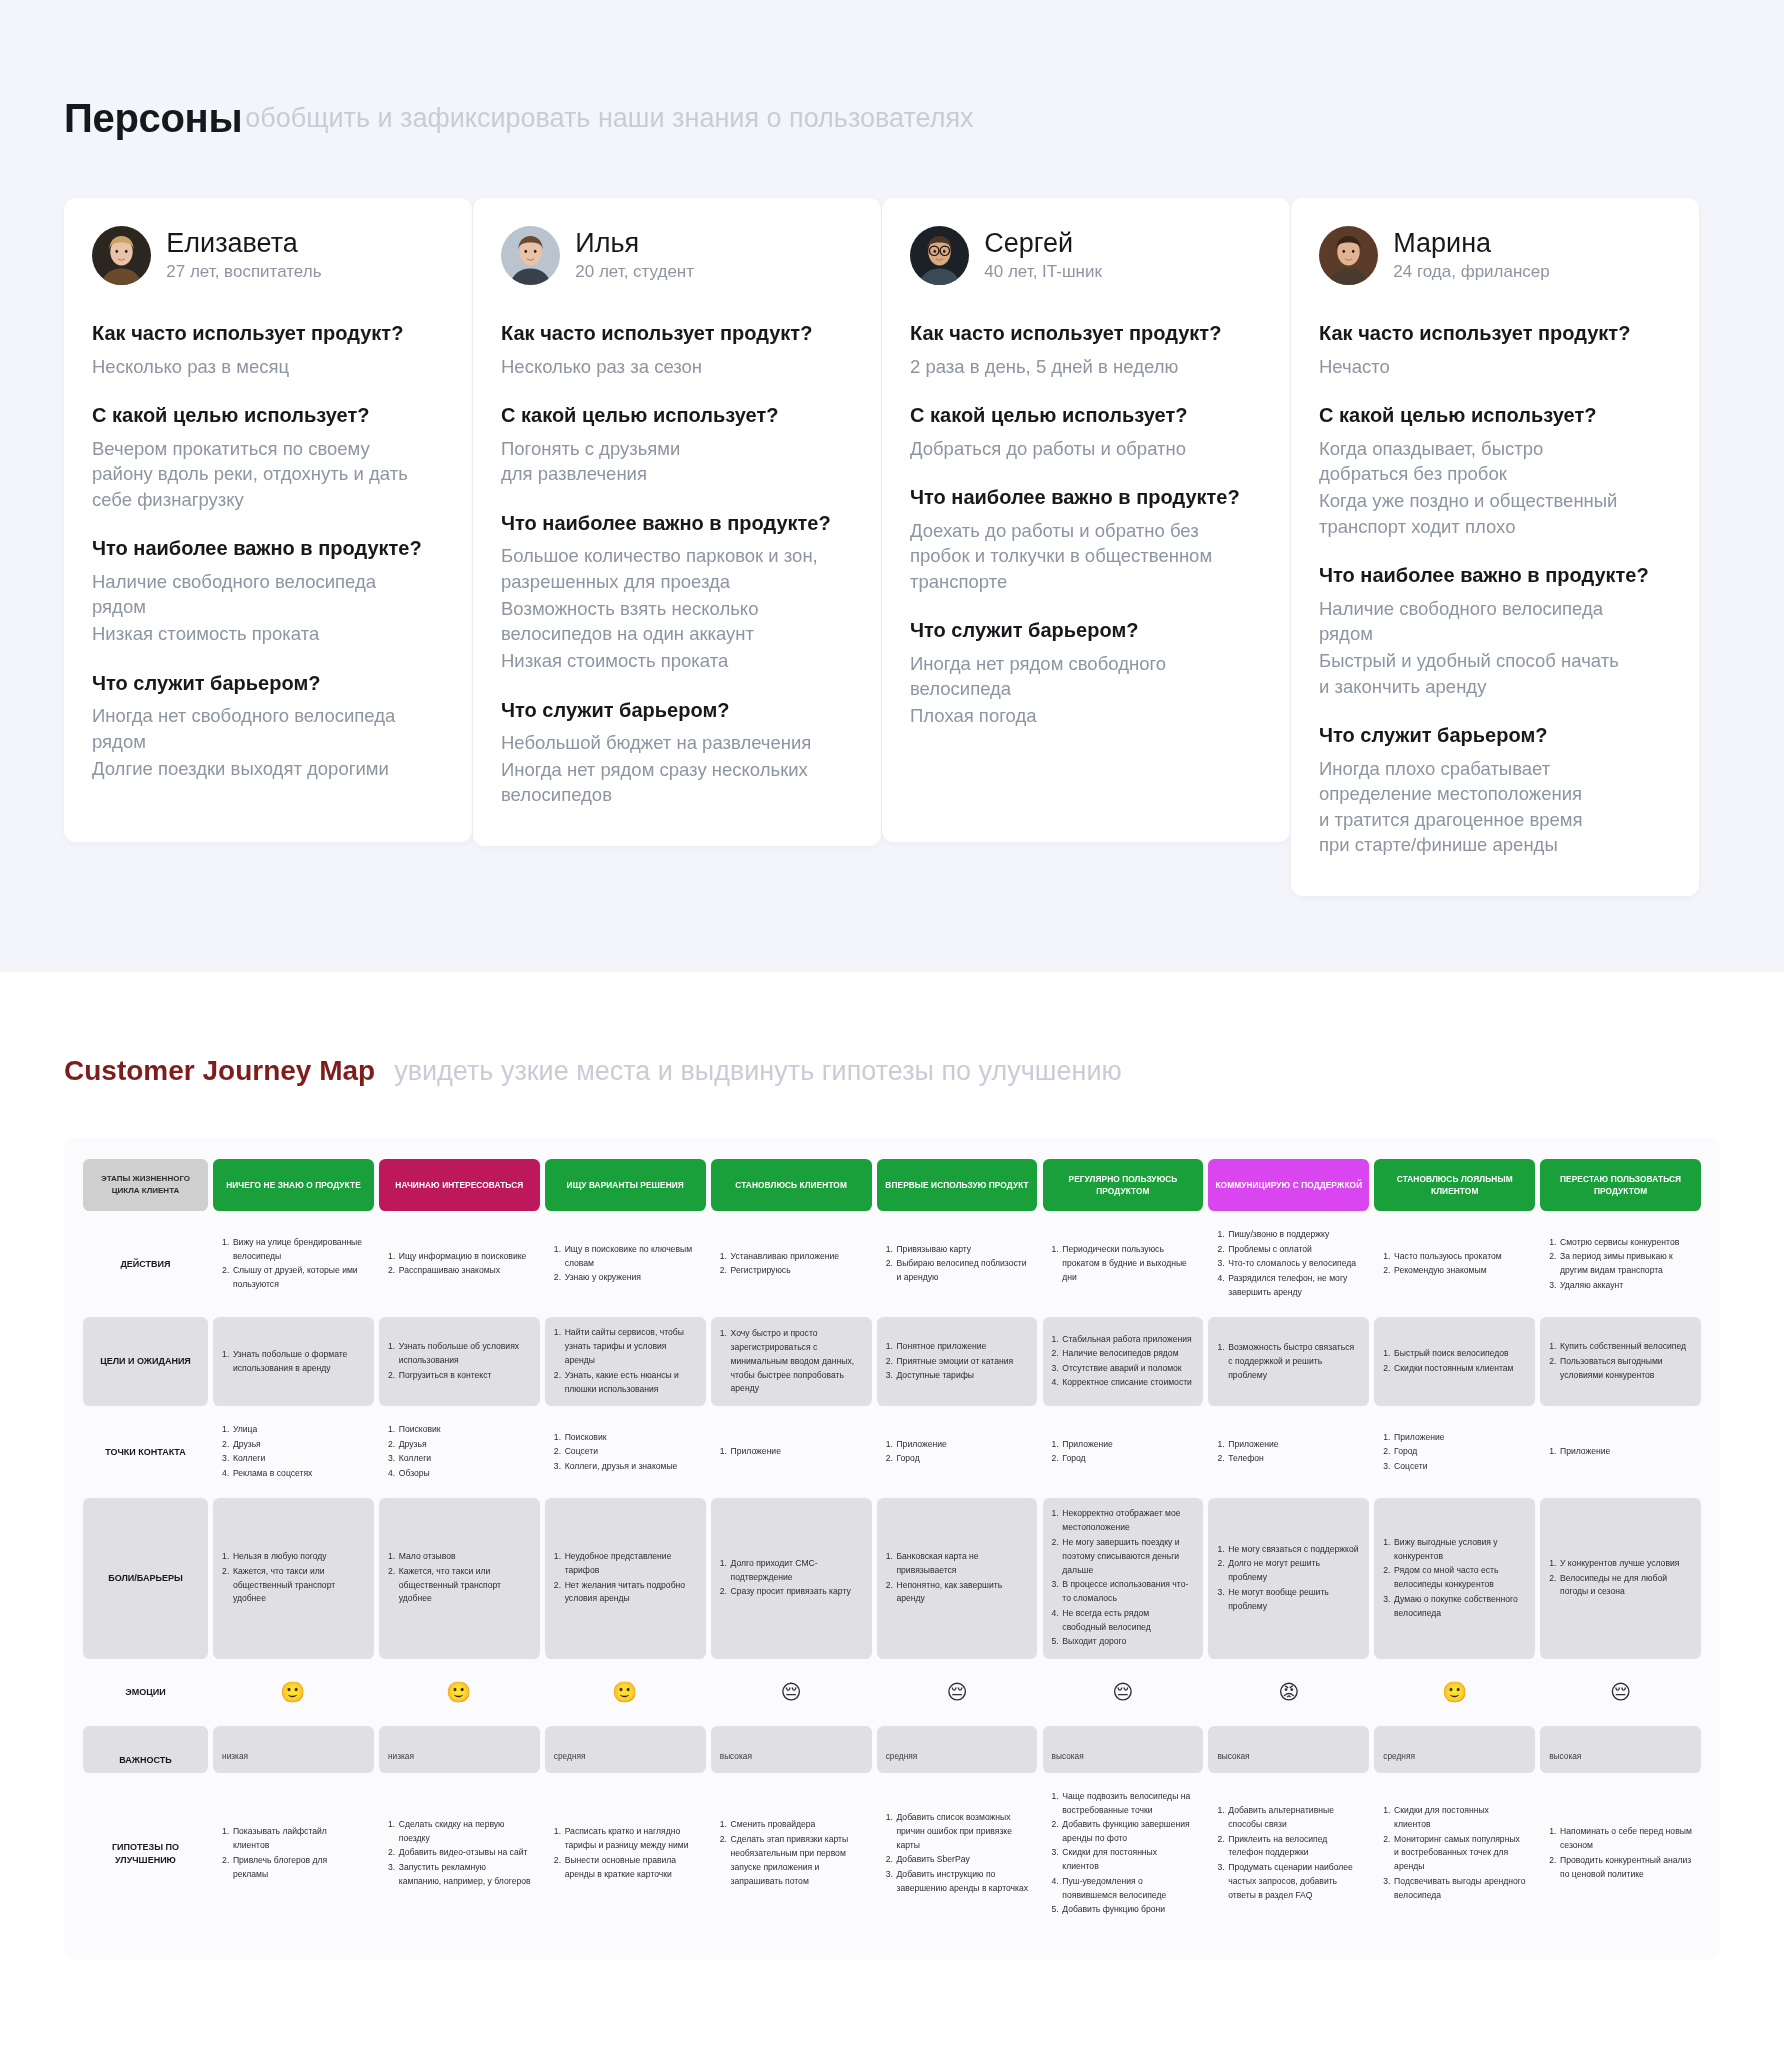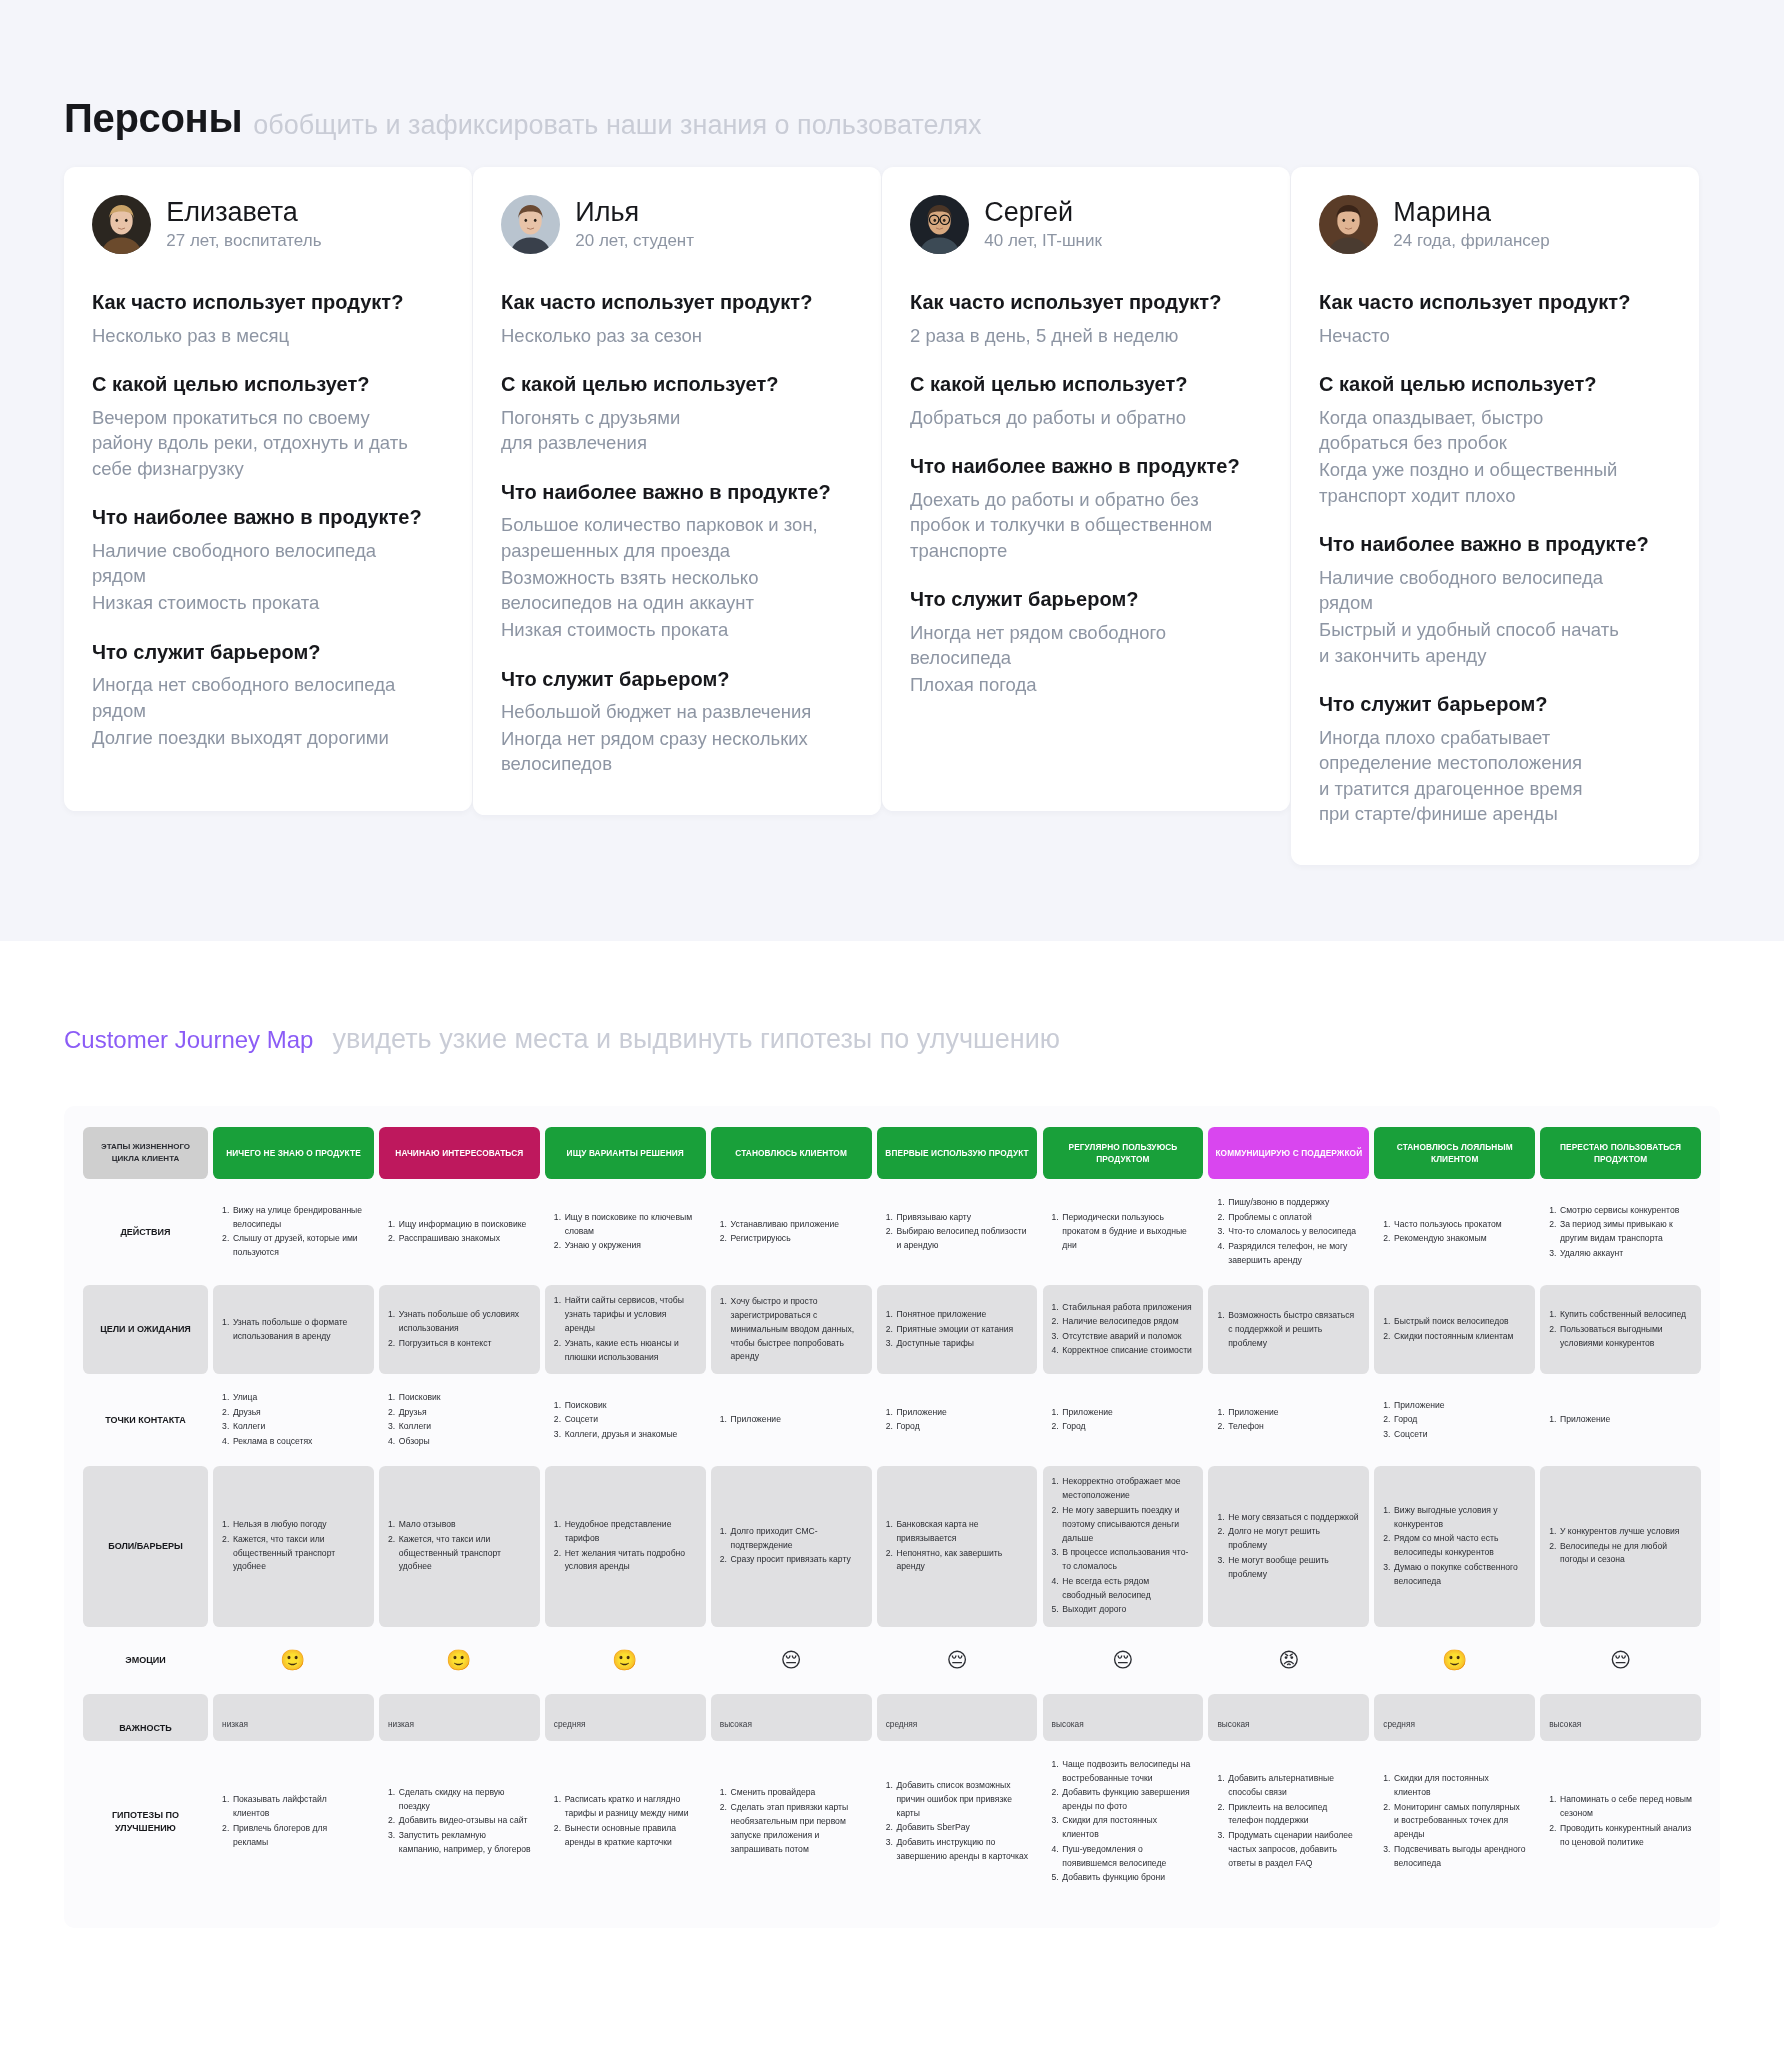--- a/index.html
+++ b/index.html
@@ -10,23 +10,23 @@
   }
 
   
   .personas-section {
     background: #f4f5fa;
     padding: 96px 64px 76px 64px;
     width: 1784px;
   }
   .section-head {
     display: flex;
-    align-items: flex-end;
-    gap: 11px;
-    margin-bottom: 26px;
+    align-items: center;
+    gap: 3px;
+    margin-bottom: 57px;
   }
   .section-title {
     font-size: 40px;
     font-weight: 700;
     color: #17181c;
     letter-spacing: -0.3px;
     white-space: nowrap;
   }
   .section-sub {
     font-size: 27px;
@@ -100,23 +100,23 @@
     padding: 83px 64px 115px 64px;
     width: 1784px;
   }
   .cjm-head {
     display: flex;
     align-items: baseline;
     gap: 19px;
     margin-bottom: 51px;
   }
   .cjm-title {
-    font-size: 24px;
-    font-weight: 400;
-    color: #8b5cf6;
+    font-size: 28px;
+    font-weight: 700;
+    color: #7f1d1d;
     white-space: nowrap;
   }
   .cjm-sub {
     font-size: 27px;
     color: #c9ccd6;
     white-space: nowrap;
   }
 
   .cjm-board {
     background: #fbfbfd;

